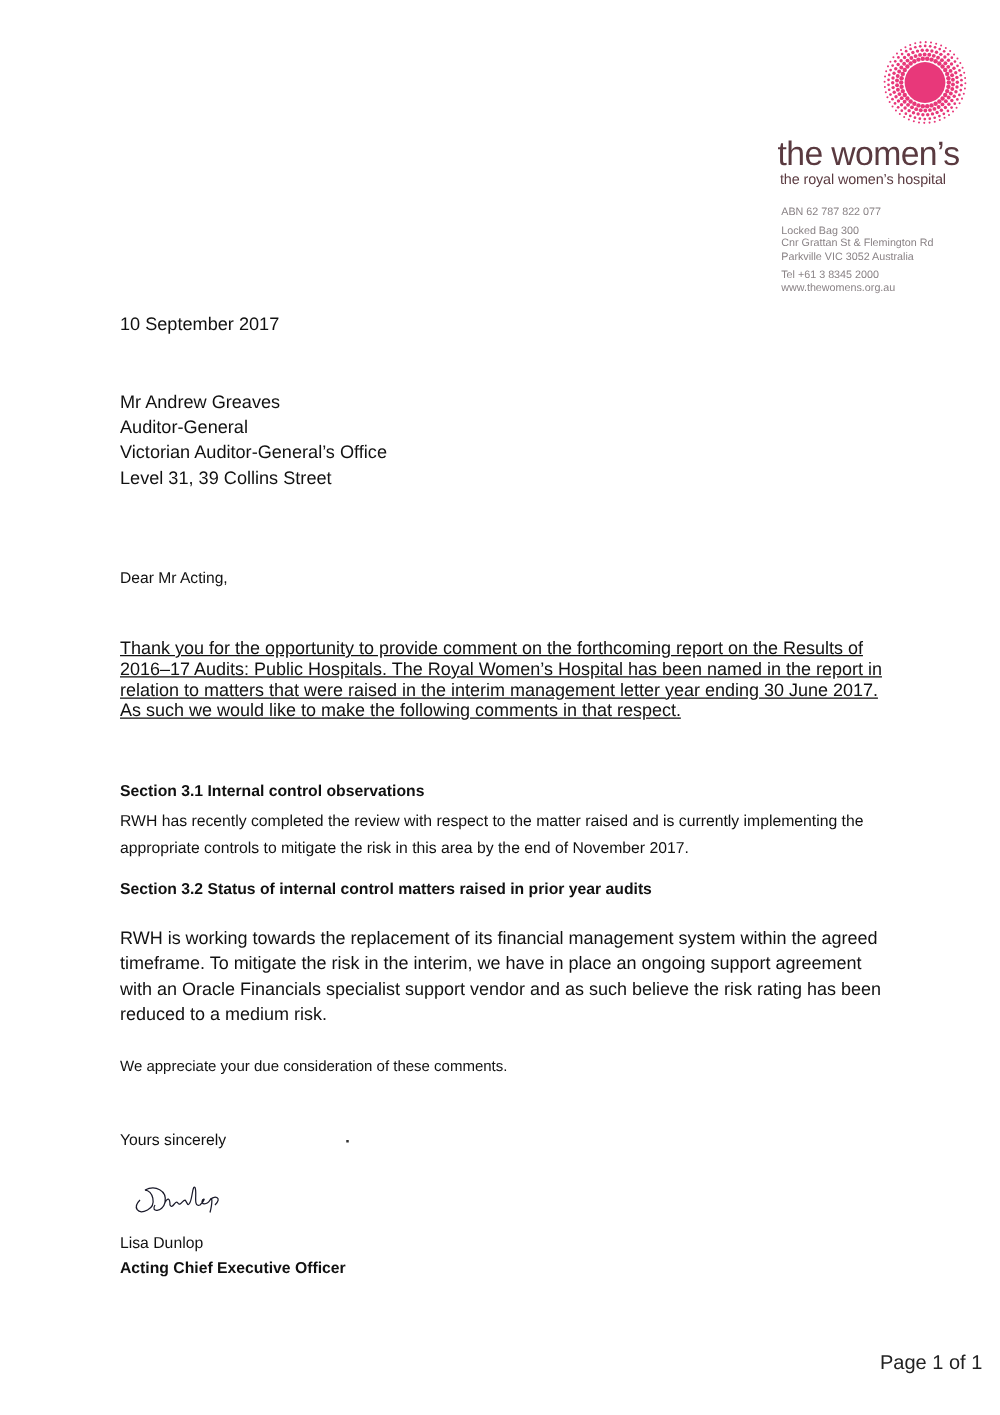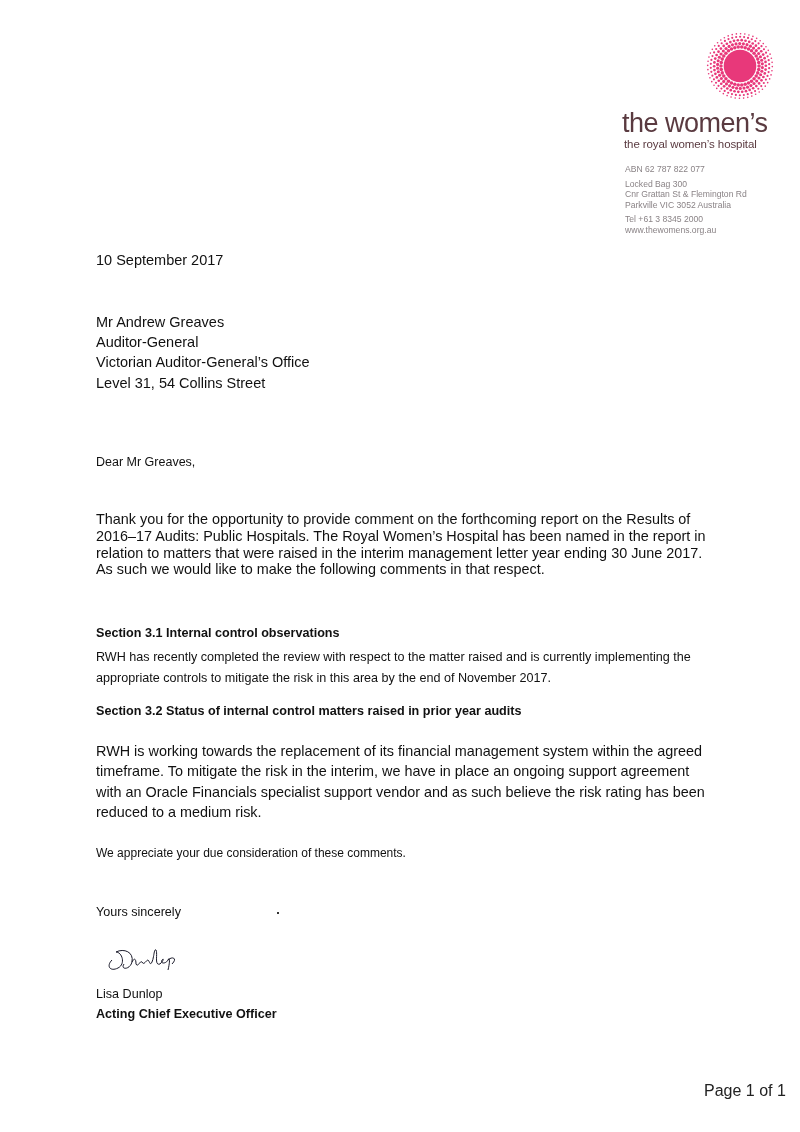--- a/index.html
+++ b/index.html
@@ -10,21 +10,21 @@
   
   .logo-sun { left:706px; top:32px; width:68px; height:68px; }
   .brand { left:622px; top:110px; font-size:27px; letter-spacing:-0.5px; color:#5a3a40; line-height:1; }
   .brand-sub { left:624px; top:138px; font-size:11.5px; color:#5a3a40; letter-spacing:-0.1px;text-align:right; }
   .contact { left:625px; top:164px; font-size:8.6px; color:#8a8386; line-height:10.5px; }
   .contact .gap { height:4px; }
 
   .date { left:96px; top:252px; font-size:14.5px; }
   .address { left:96px; top:312px; font-size:14.5px; line-height:20.2px; }
   .salutation { left:96px; top:455px; font-size:12.5px; }
-  .para1 { left:96px; top:511px; width:620px; font-size:14.4px; line-height:16.8px; }
+  .para1 { left:96px; top:511px; width:620px; font-size:14.4px; line-height:16.8px;text-decoration:underline; }
   .heading { font-weight:bold; font-size:12.6px; }
   .h31 { left:96px; top:602px;margin-top:24px; }
   .para2 { left:96px; top:647px; width:620px; font-size:12.6px; line-height:21px; }
   .h32 { left:96px; top:704px; }
   .para3 { left:96px; top:741px; width:620px; font-size:14.4px; line-height:20.3px; }
   .para4 { left:96px; top:846px; font-size:12px; }
   .closing { left:96px; top:905px; font-size:12.6px; }
   .dot { left:277px; top:912px; width:2px; height:2px; background:#333; }
   .signature { left:104px; top:938px; width:80px; height:40px; }
   .signer-name { left:96px; top:987px; font-size:12.6px; }
@@ -257,24 +257,24 @@
   <div>Tel  +61 3 8345 2000</div>
   <div>www.thewomens.org.au</div>
 </div>
 
 <div class="abs date">10 September 2017</div>
 
 <div class="abs address">
   <div>Mr Andrew Greaves</div>
   <div>Auditor-General</div>
   <div>Victorian Auditor-General’s Office</div>
-  <div>Level 31, 54 Collins Street</div>
+  <div>Level 31, 39 Collins Street</div>
 </div>
 
-<div class="abs salutation">Dear Mr Greaves,</div>
+<div class="abs salutation">Dear Mr Acting,</div>
 
 <div class="abs para1">Thank you for the opportunity to provide comment on the forthcoming report on the Results of 2016–17 Audits: Public Hospitals. The Royal Women’s Hospital has been named in the report in relation to matters that were raised in the interim management letter year ending 30 June 2017.  As such we would like to make the following comments in that respect.</div>
 
 <div class="abs heading h31">Section 3.1 Internal control observations</div>
 <div class="abs para2">RWH has recently completed the review with respect to the matter raised and is currently implementing the appropriate controls to mitigate the risk in this area by the end of November 2017.</div>
 
 <div class="abs heading h32">Section 3.2 Status of internal control matters raised in prior year audits</div>
 <div class="abs para3">RWH is working towards the replacement of its financial management system within the agreed timeframe.  To mitigate the risk in the interim, we have in place an ongoing support agreement with an Oracle Financials specialist support vendor and as such believe the risk rating has been reduced to a medium risk.</div>
 
 <div class="abs para4">We appreciate your due consideration of these comments.</div>

